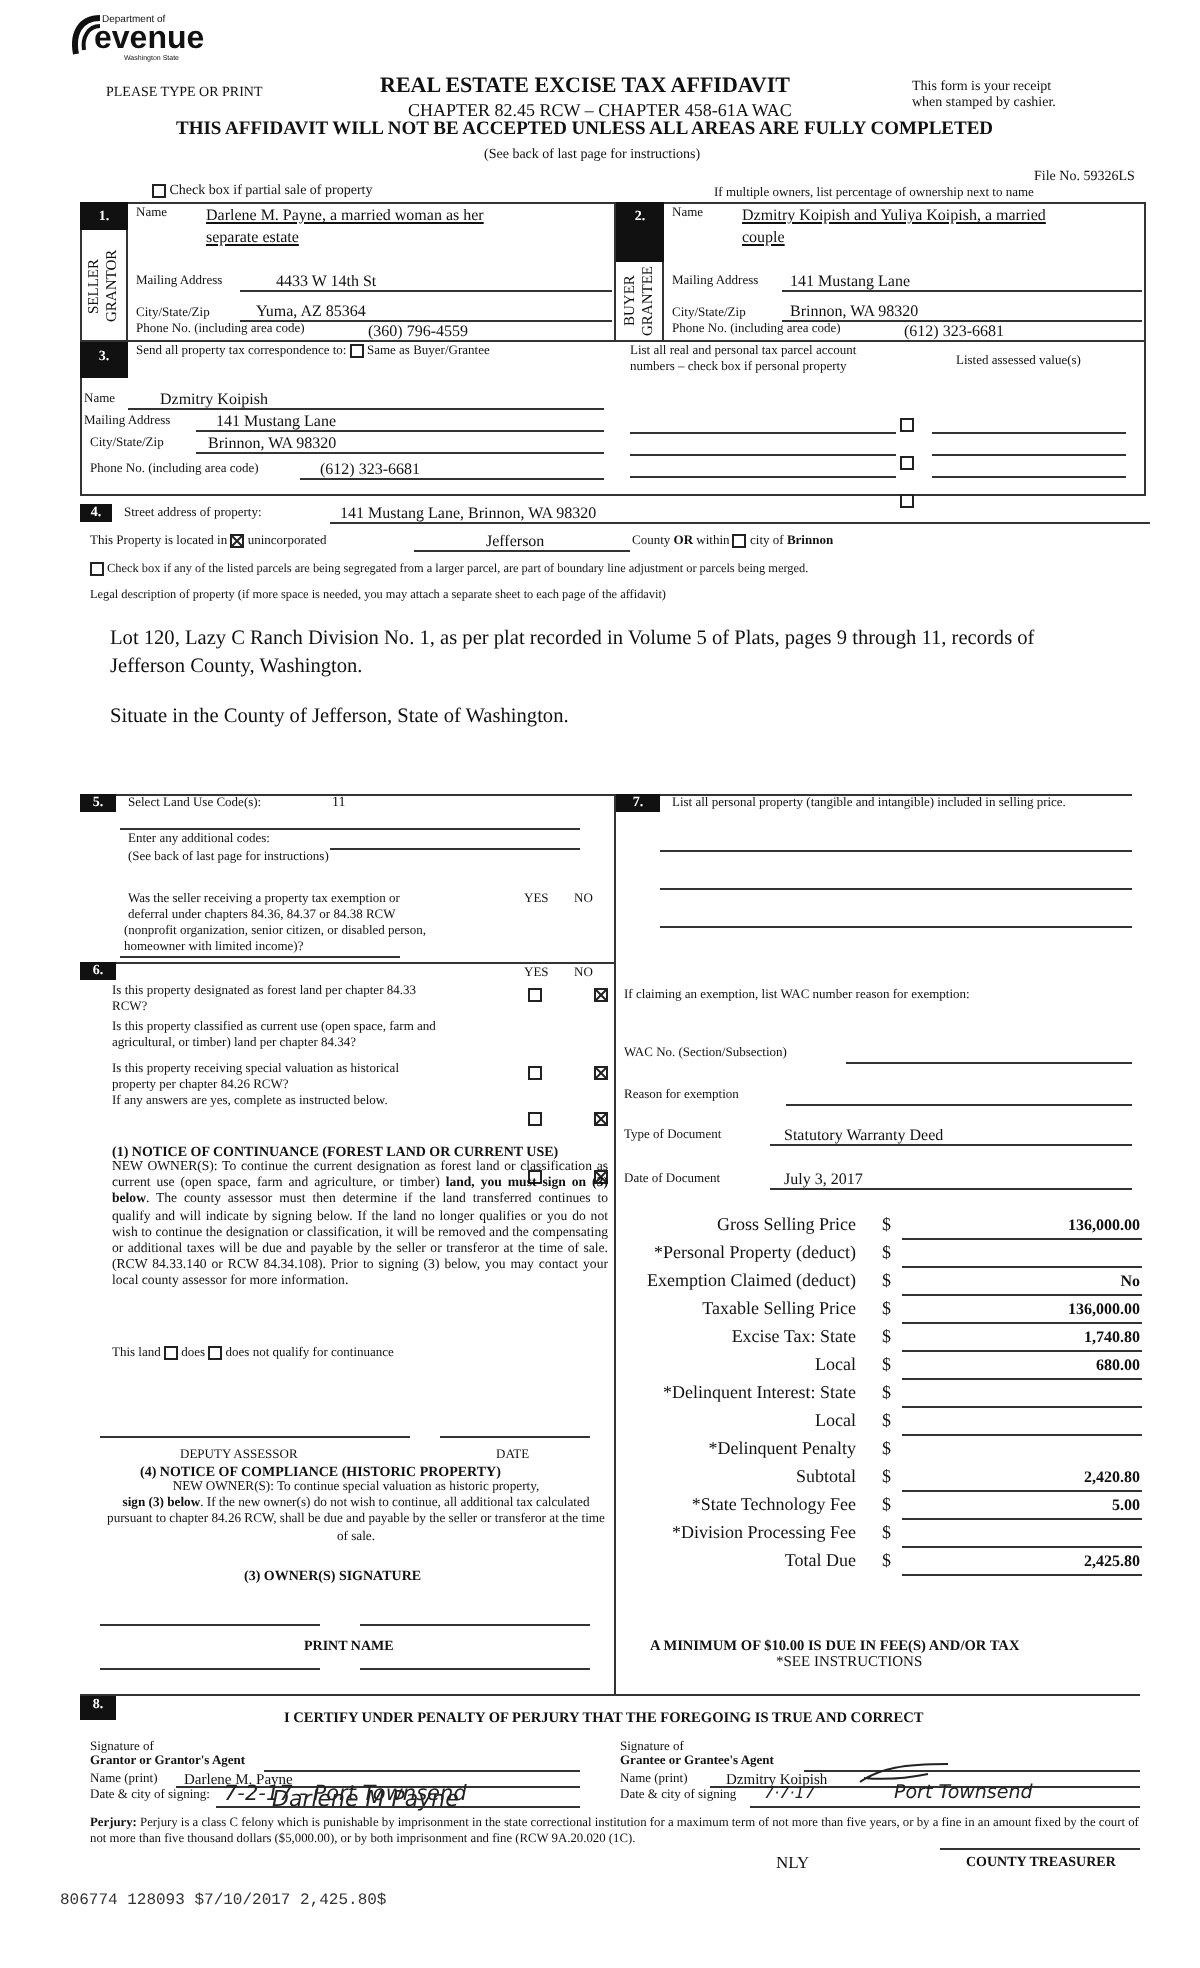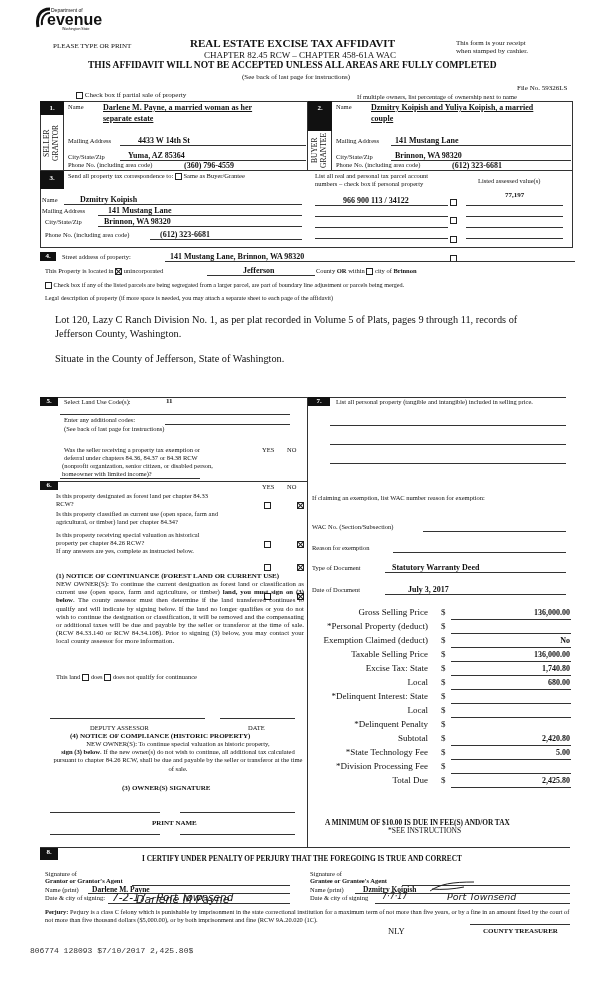--- a/index.html
+++ b/index.html
@@ -9,21 +9,21 @@
   .b { font-weight: bold; }
   .ul { text-decoration: underline; }
   .line { position: absolute; border-bottom: 1px solid #333; }
   .vline { position: absolute; border-left: 1px solid #333; }
   .hline { position: absolute; border-top: 1px solid #333; }
   .box { display: inline-block; width: 7px; height: 7px; border: 1px solid #222; vertical-align: middle; position: relative; background: #fff; }
   .box.x::before, .box.x::after { content: ""; position: absolute; left: 2px; top: -1px; width: 1px; height: 7px; background: #222; }
   .box.x::before { transform: rotate(45deg); }
   .box.x::after { transform: rotate(-45deg); }
   .secnum { position: absolute; background: #111; color: #fff; font-weight: bold; font-size: 7px; text-align: center; }
-  .val { font-weight: bold; font-size: 8px; }
+  .val { font-weight: normal; font-size: 8px; }
   .lbl { font-size: 6.5px; }
   .vert { position: absolute; writing-mode: vertical-rl; transform: rotate(180deg); font-size: 7.5px; text-align: center; line-height: 9px; }
   .hand { font-family: "DejaVu Sans", sans-serif; font-style: italic; font-size: 10px; color: #222; }
   .mono { font-family: "Liberation Mono", monospace; }
   .tax-row { position: absolute; left: 305px; width: 295px; height: 14px; font-size: 9px; }
   .tax-row .tlabel { position: absolute; right: 172px; top: 0; white-space: nowrap; text-align: right; }
   .tax-row .dollar { position: absolute; left: 136px; top: 0; }
   .tax-row .tline { position: absolute; left: 146px; width: 120px; top: 12px; border-bottom: 1px solid #333; }
   .tax-row .tval { position: absolute; right: 30px; top: 1px; font-weight: bold; font-size: 8px; }
 </style>
@@ -117,27 +117,20 @@
 <div class="line" style="left:98px;top:226px;width:204px;"></div>
 <div class="abs lbl" style="left:45px;top:231px;">Phone No. (including area code)</div>
 <div class="abs val" style="left:160px;top:230px;">(612) 323-6681</div>
 <div class="line" style="left:150px;top:239px;width:152px;"></div>
 
 <div class="abs lbl" style="left:315px;top:172px;">List all real and personal tax parcel account</div>
 <div class="abs lbl" style="left:315px;top:180px;">numbers – check box if personal property</div>
 <div class="abs lbl" style="left:478px;top:177px;">Listed assessed value(s)</div>
 
 <div>
-  <div>
-    <div class="abs val" style="left:343px;top:196px;">966 900 113 / 34122</div>
-    <div class="line" style="left:315px;top:205px;width:133px;"></div>
-    <span class="box abs" style="left:450px;top:198px;"></span>
-    <div class="abs" style="left:505px;top:191px;font-size:7px;font-weight:bold;">77,197</div>
-    <div class="line" style="left:466px;top:205px;width:97px;"></div>
-  </div>
   <div>
     <div class="line" style="left:315px;top:216px;width:133px;"></div>
     <span class="box abs" style="left:450px;top:208px;"></span>
     <div class="line" style="left:466px;top:216px;width:97px;"></div>
   </div>
   <div>
     <div class="line" style="left:315px;top:227px;width:133px;"></div>
     <span class="box abs" style="left:450px;top:219px;"></span>
     <div class="line" style="left:466px;top:227px;width:97px;"></div>
   </div>
@@ -261,21 +254,21 @@
 <div class="line" style="left:330px;top:463px;width:236px;"></div>
 <div class="abs lbl" style="left:312px;top:494px;">If claiming an exemption, list WAC number reason for exemption:</div>
 <div class="abs lbl" style="left:312px;top:523px;">WAC No. (Section/Subsection)</div>
 <div class="line" style="left:423px;top:531px;width:143px;"></div>
 <div class="abs lbl" style="left:312px;top:544px;">Reason for exemption</div>
 <div class="line" style="left:393px;top:552px;width:173px;"></div>
 <div class="abs lbl" style="left:312px;top:564px;">Type of Document</div>
 <div class="abs val" style="left:392px;top:563px;">Statutory Warranty Deed</div>
 <div class="line" style="left:385px;top:572px;width:181px;"></div>
 <div class="abs lbl" style="left:312px;top:586px;">Date of Document</div>
-<div class="abs val" style="left:392px;top:585px;margin-left:16px;">July 3, 2017</div>
+<div class="abs val" style="left:392px;top:585px;">July 3, 2017</div>
 <div class="line" style="left:385px;top:594px;width:181px;"></div>
 
 <div>
   <div class="tax-row" style="top:607px;">
       <span class="tlabel">Gross Selling Price</span>
       <span class="dollar">$</span>
       <span class="tline"></span>
       <span class="tval">136,000.00</span>
     </div>
   <div class="tax-row" style="top:621px;">

